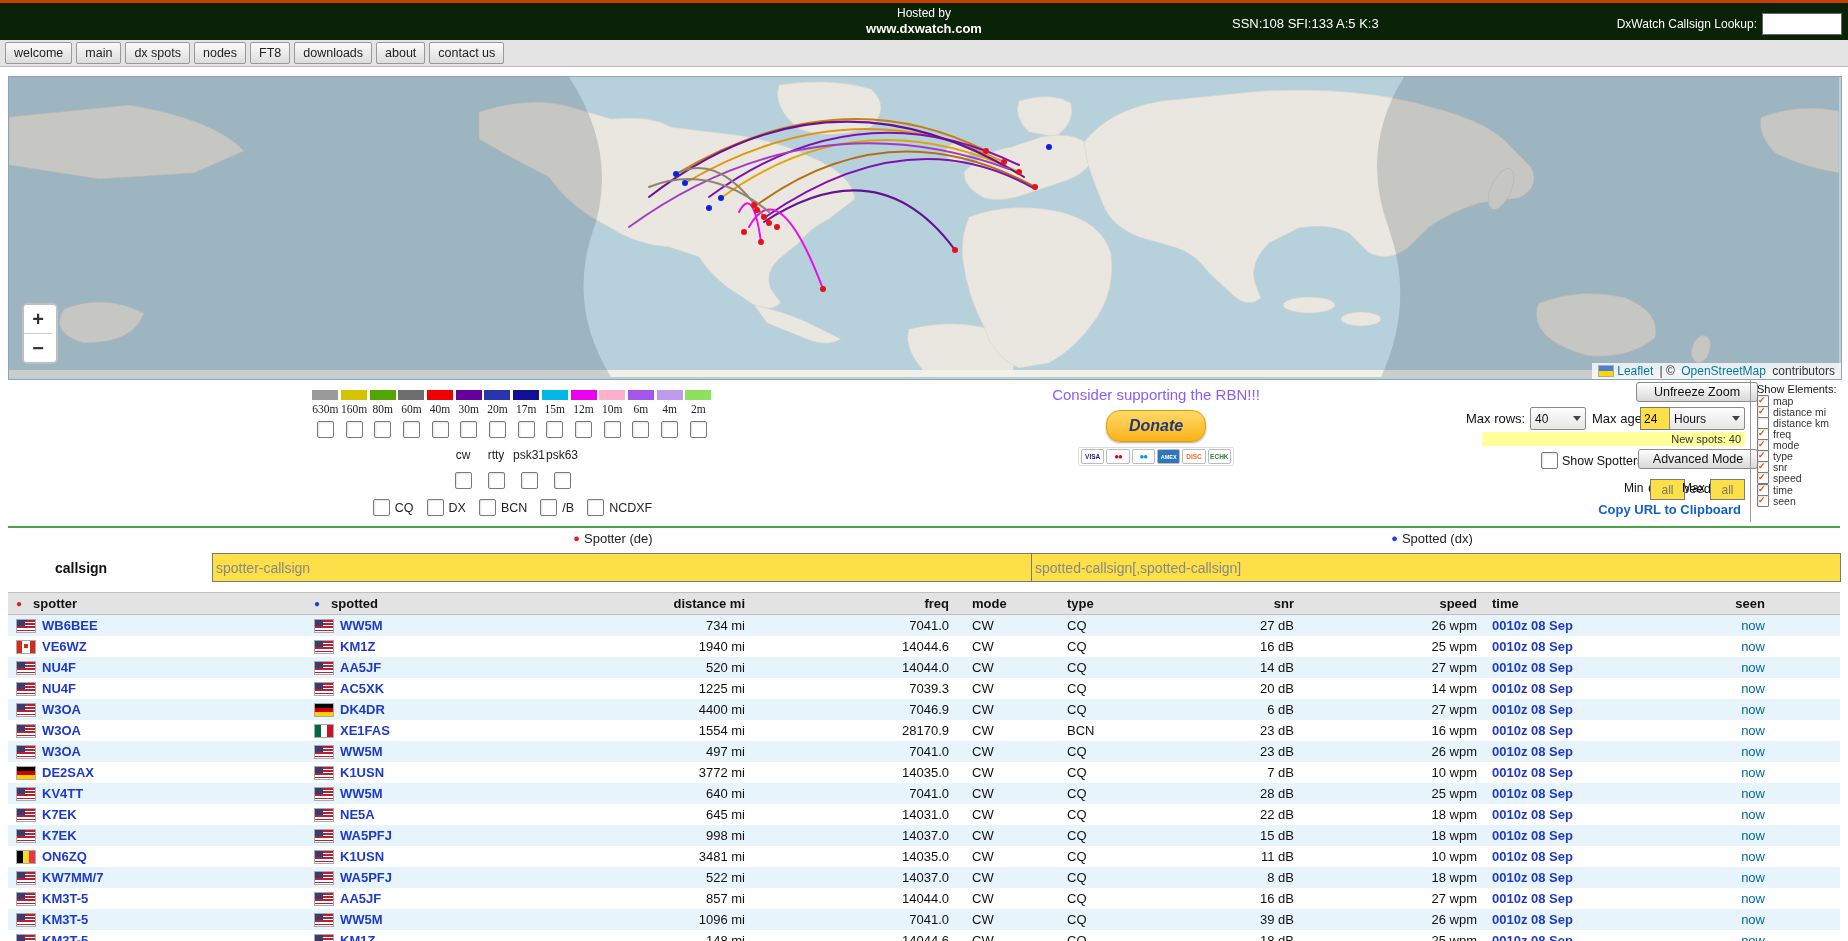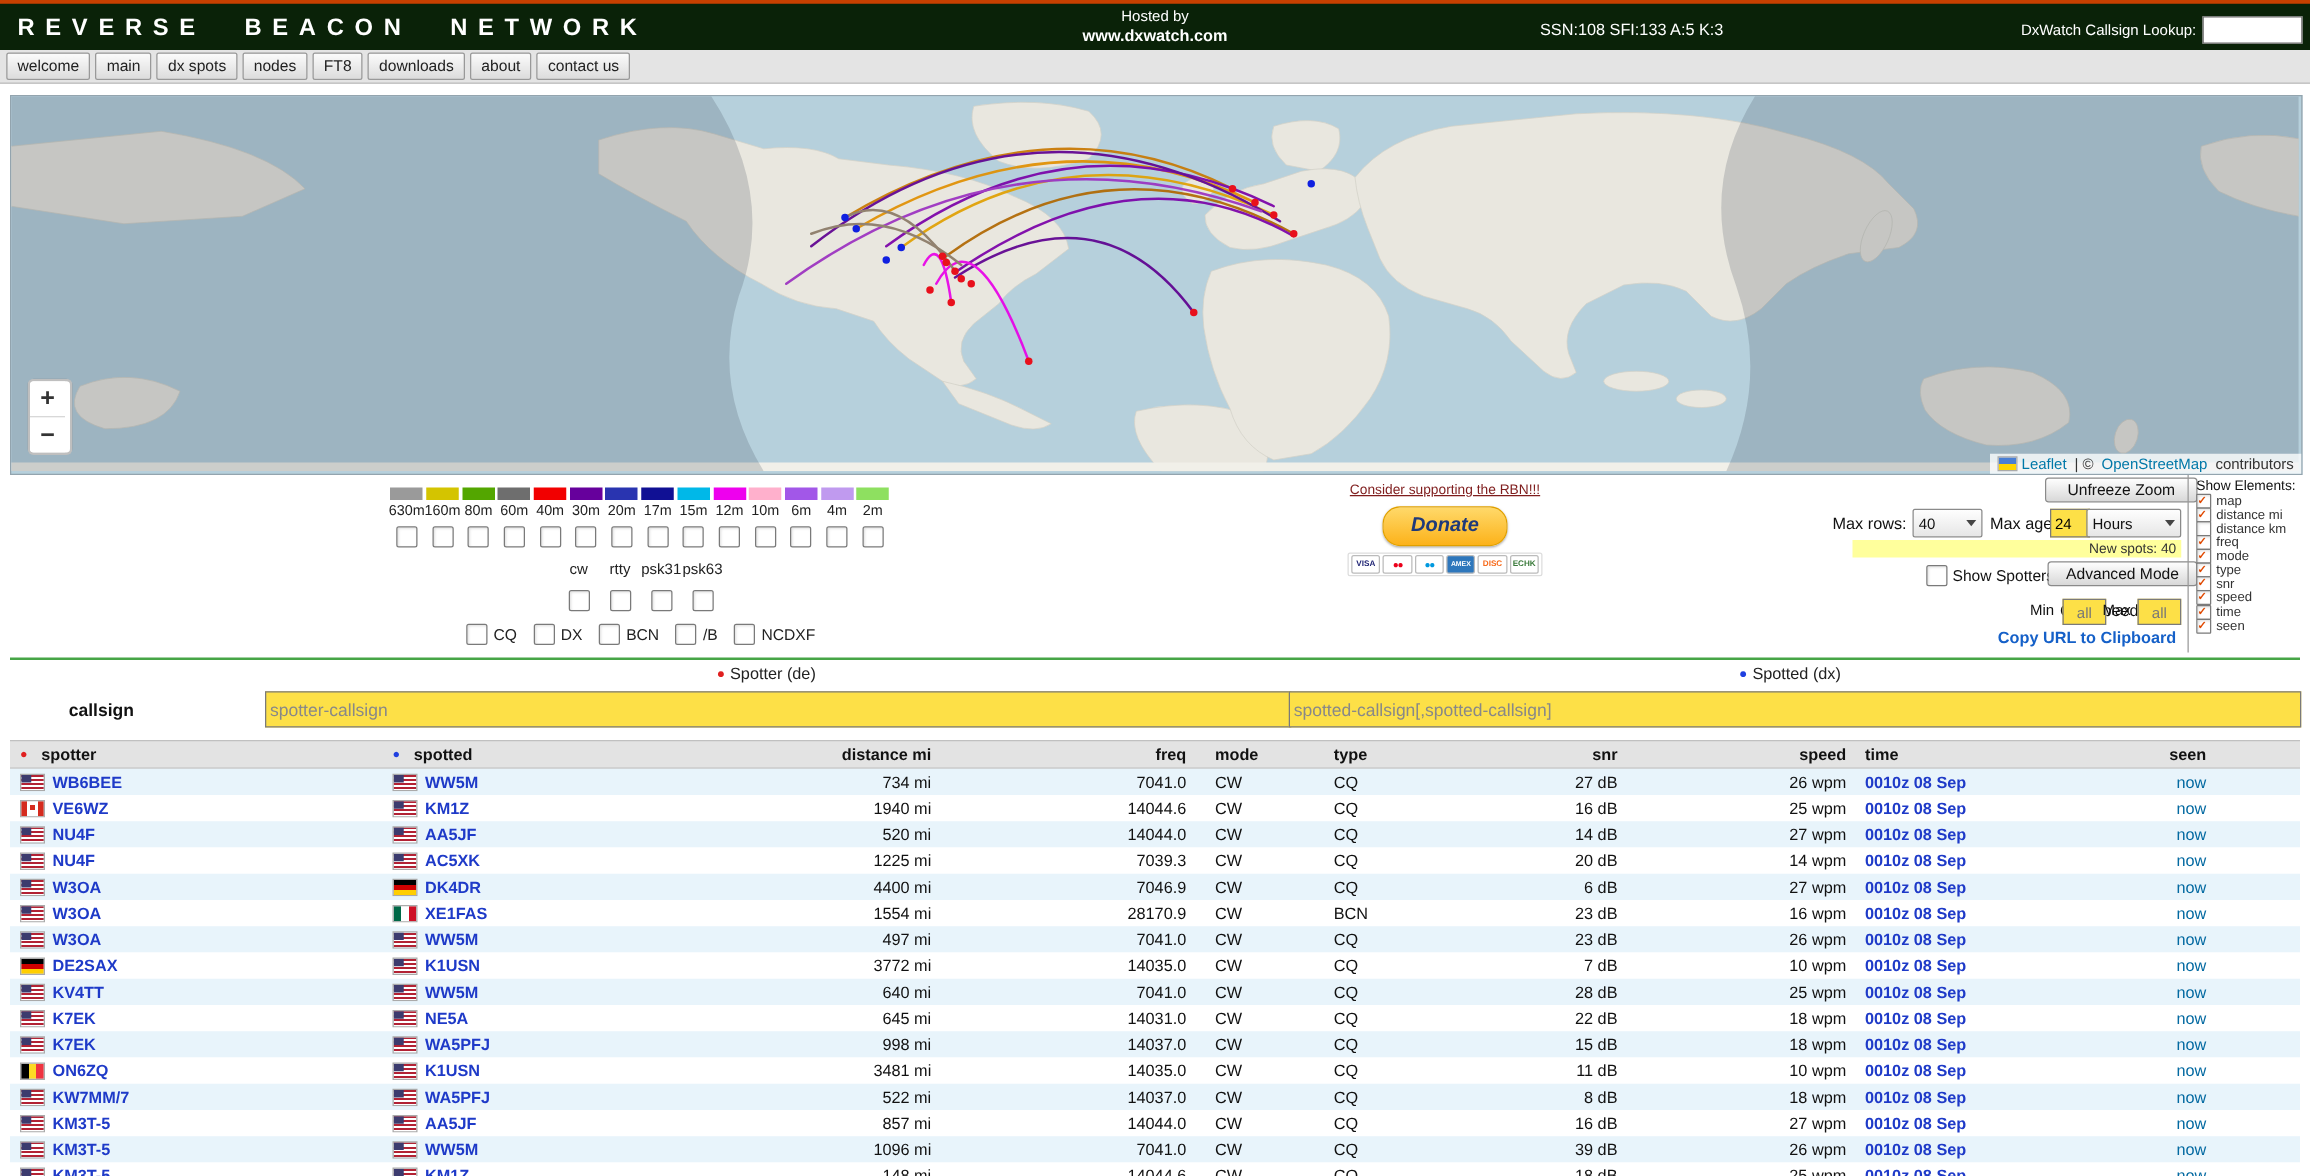--- a/index.html
+++ b/index.html
@@ -37,38 +37,38 @@
   .flag-us::after{content:"";position:absolute;left:0;top:0;width:8px;height:6px;background:#3c3b6e;}
   .flag-ca{background:linear-gradient(90deg,#d52b1e 0 26%,#fff 26% 74%,#d52b1e 74%);}
   .flag-ca::after{content:"";position:absolute;left:7px;top:3px;width:4px;height:4px;background:#d52b1e;}
   .flag-de{background:linear-gradient(180deg,#000 0 34%,#d00000 34% 67%,#ffce00 67%);}
   .flag-mx{background:linear-gradient(90deg,#006847 0 34%,#fff 34% 67%,#ce1126 67%);}
   .flag-be{background:linear-gradient(90deg,#000 0 34%,#fdda24 34% 67%,#ef3340 67%);}
 
   
   #controls{position:absolute;left:0;top:380px;width:1848px;height:146px;}
   #band-block{position:absolute;left:311px;top:0;width:403px;}
-  .band-grid{display:grid;grid-template-columns:repeat(14,28.7px);justify-items:center;align-items:center;}
+  .band-grid{display:grid;grid-template-columns:repeat(14,28.7px);justify-items:center;align-items:center;font-family:Liberation Serif, serif;}
   #band-swatches{margin-top:10px;}
   .swatch{width:26px;height:10px;}
   #band-labels{margin-top:3px;font-size:11.5px;color:#222;white-space:nowrap;}
   #band-checks{margin-top:6px;}
   .mode-grid{display:grid;grid-template-columns:repeat(4,33px);justify-items:center;margin:10px auto 0 auto;width:132px;}
   .mode-grid.lbl{font-size:12px;color:#222;}
   #type-row{display:flex;justify-content:center;align-items:center;gap:13px;margin-top:10px;}
   .type-item{display:flex;align-items:center;gap:5px;font-size:12.5px;color:#222;}
 
   .cb{width:15px;height:15px;background:#fff;border:1px solid #7a7a7a;border-radius:2px;box-shadow:inset 1px 1px 2px rgba(0,0,0,.12);position:relative;cursor:pointer;flex:0 0 auto;}
   .cb.checked::after{content:"\2713";position:absolute;left:1px;top:-2px;font-size:13px;font-weight:bold;color:#e04800;}
   .cb.small{width:10px;height:10px;border-radius:1px;}
   .cb.small.checked::after{font-size:9px;left:0;top:-1px;}
 
   
   #donate{position:absolute;left:1050px;top:6px;width:212px;text-align:center;}
-  #donate-msg{font-size:11px;color:#7f1d1d;text-decoration:underline;}
+  #donate-msg{font-size:15px;color:#8b5cf6;}
   .donate-btn{margin:7px auto 0 auto;width:98px;height:30px;border-radius:14px;background:linear-gradient(#ffd96a,#fcb21a);border:1px solid #e0a000;color:#1f3a7a;font-weight:bold;font-style:italic;font-size:16px;display:flex;align-items:center;justify-content:center;box-shadow:0 1px 2px rgba(0,0,0,.35);cursor:pointer;}
   #cards{margin:5px auto 0 auto;display:flex;justify-content:center;gap:2px;background:#fff;border:1px solid #ddd;border-radius:2px;padding:1px 2px;width:150px;}
   .card{width:22px;height:13px;border:1px solid #bbb;border-radius:2px;background:#fff;font-size:6.5px;font-weight:bold;display:flex;align-items:center;justify-content:center;overflow:hidden;}
   .card-visa{color:#1a1f71;}
   .card-mastercard{color:#eb001b;font-size:8px;letter-spacing:-1px;}
   .card-maestro{color:#0099df;font-size:8px;letter-spacing:-1px;}
   .card-amex{background:#2e77bc;color:#fff;font-size:5.5px;}
   .card-discover{color:#f76b1c;}
   .card-echeck{color:#3a7a3a;}
 
@@ -131,21 +131,20 @@
   .time-link{color:#1e3ac8;font-weight:bold;cursor:pointer;}
   .seen-link{color:#0369a1;cursor:pointer;}
   .hdr-dot{font-size:10px;margin-right:5px;}
 </style>
 </head>
 <body>
 
 <div id="page">
 
   <div id="header">
-    <div id="logo">REVERSE BEACON NETWORK</div>
     <div id="hosted">
       <div class="l1">Hosted by</div>
       <div class="l2">www.dxwatch.com</div>
     </div>
     <div id="hdr-stats">SSN:108 SFI:133 A:5 K:3</div>
     <div id="lookup">
       <span>DxWatch Callsign Lookup:</span>
       <input type="text" value="" style="">
     </div>
   </div>

